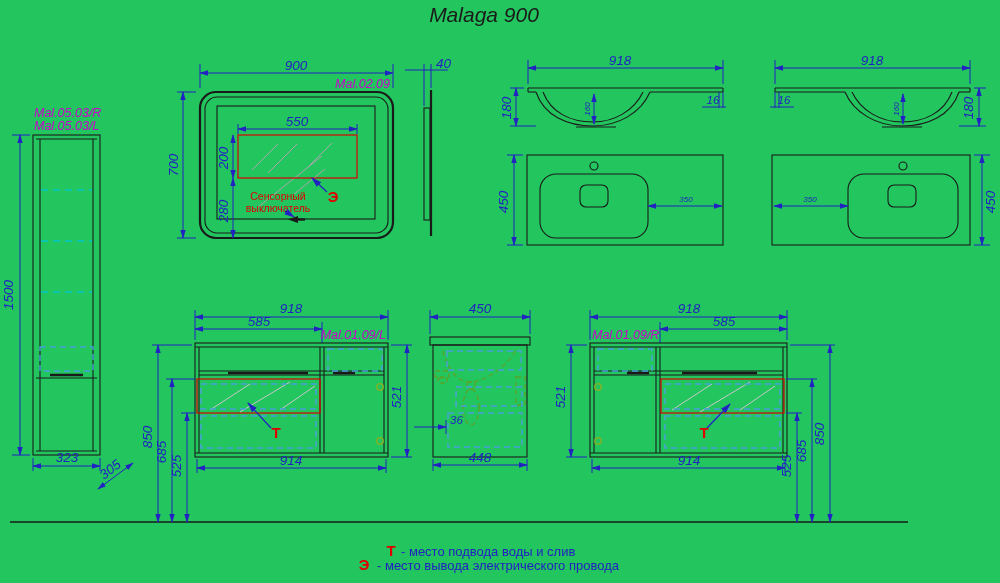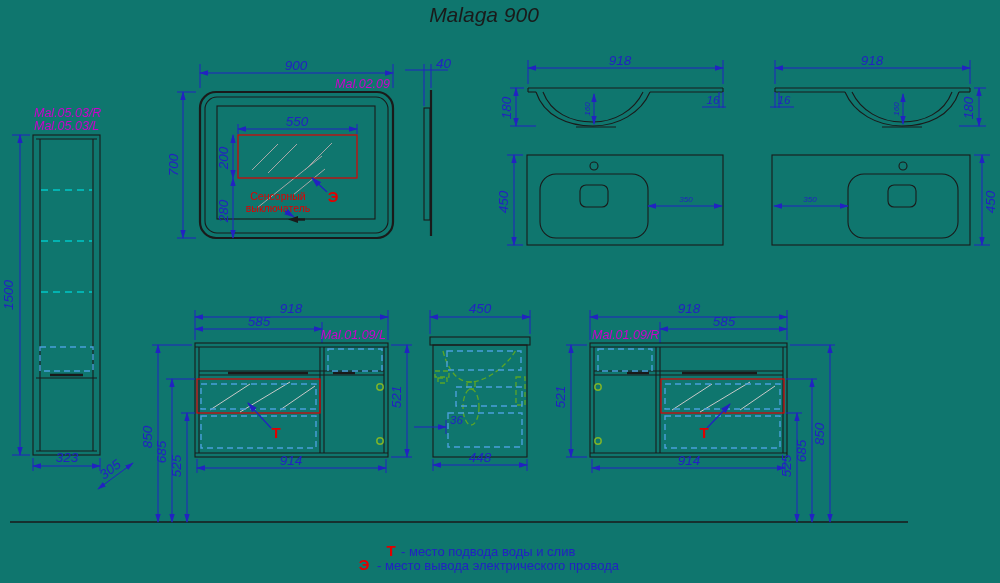--- a/index.html
+++ b/index.html
@@ -1,16 +1,16 @@
 <!DOCTYPE html>
 <html><head>
 <meta charset="utf-8">
 <style>
   html,body { margin:0; padding:0; background:#ffffff; }
-  #canvas { position:relative; width:1000px; height:583px; background:#0f766e; overflow:hidden; }
+  #canvas { position:relative; width:1000px; height:583px; background:#22c55e; overflow:hidden; }
   svg { position:absolute; left:0; top:0; }
   text { font-family:"Liberation Sans", sans-serif; }
   .title  { fill:#1a1a1a; font-size:21px; font-style:italic; }
   .dim    { fill:#2222c2; font-size:13.5px; font-style:italic; }
   .dim-m  { fill:#2222c2; font-size:11.5px; font-style:italic; }
   .dim-s  { fill:#2222c2; font-size:8px;  font-style:italic; }
   .mag    { fill:#cc00cc; font-size:12.5px; font-style:italic; }
   .reds   { fill:#e00000; font-size:10.5px; }
   .mark   { fill:#e00000; font-size:15px; font-weight:bold; }
   .leg    { fill:#2222c2; font-size:13px; }

